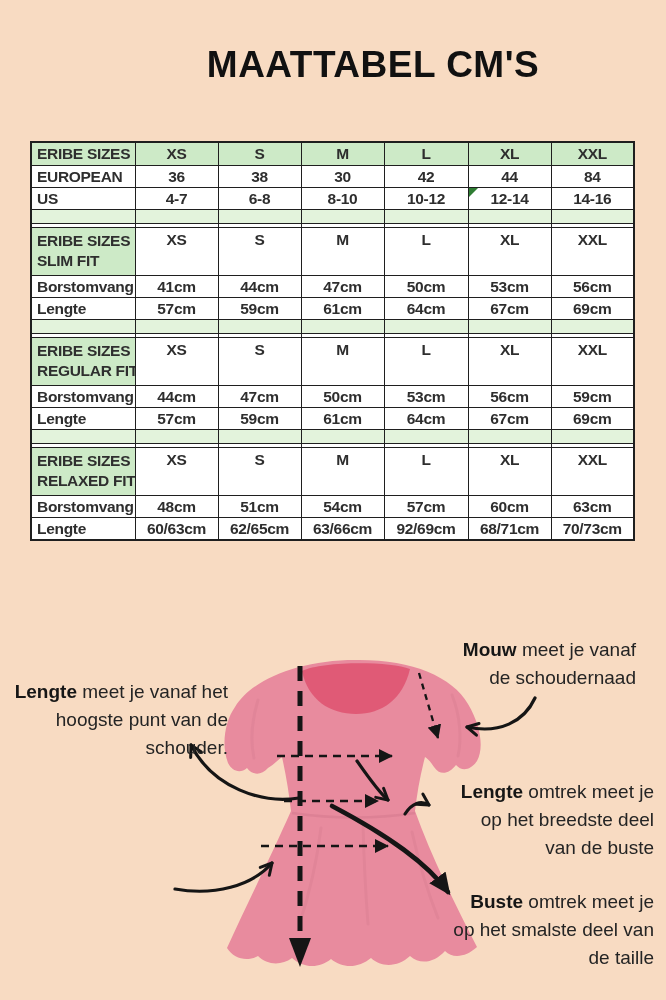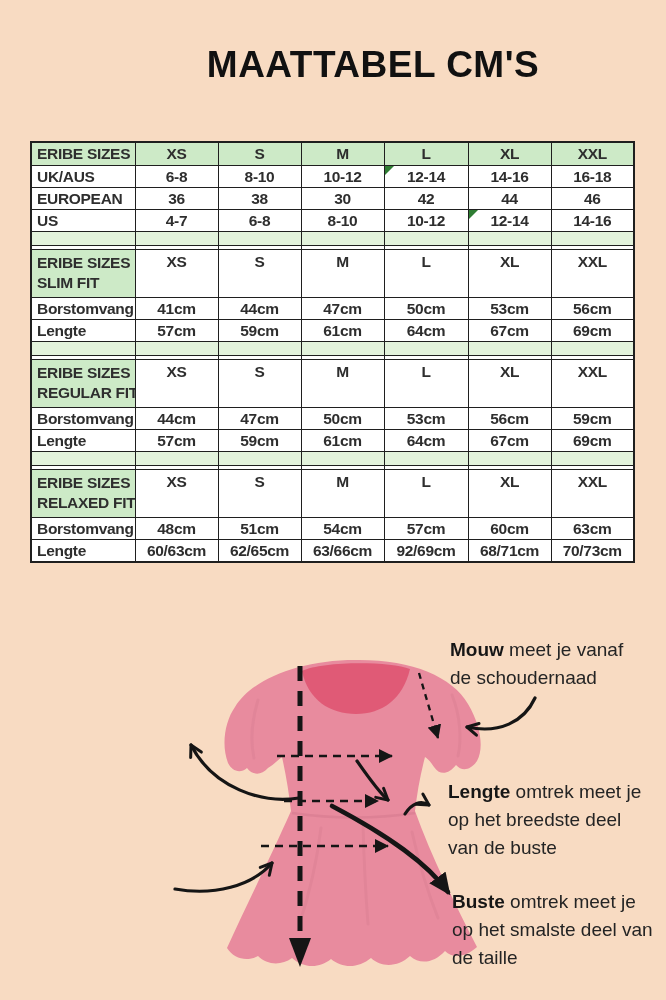--- a/index.html
+++ b/index.html
@@ -27,21 +27,21 @@
   tr.top-h td{height:22px;}
   tr.sec-h td{height:44px;vertical-align:top;padding-top:3px;}
   tr.sec-h td.label div{line-height:20px;}
   tr.spacer td{background:var(--spacer-green);height:13px;}
   tr.gap td{background:#ffffff;height:3px;}
   td.mark::before{content:"";position:absolute;top:0;left:0;width:0;height:0;
      border-top:9px solid var(--corner-mark);border-right:9px solid transparent;}
 
   
   .ann{position:absolute;font-size:19px;line-height:28px;color:var(--annotation-text);
-       text-align:left;}
+       text-align:right;}
   .ann b{color:#161616;}
   svg{position:absolute;left:0;top:620px;}
 </style>
 </head>
 <body>
 
 <div id="page">
 
   <div class="title">MAATTABEL CM'S</div>
 
@@ -62,36 +62,27 @@
               <div>ERIBE SIZES</div>
             </td>
             <td class="green">XS</td>
             <td class="green">S</td>
             <td class="green">M</td>
             <td class="green">L</td>
             <td class="green">XL</td>
             <td class="green">XXL</td>
           </tr>
           <tr>
-            <td class="label">UK/AUS</td>
-            <td>6-8</td>
-            <td>8-10</td>
-            <td>10-12</td>
-            <td class="mark">12-14</td>
-            <td>14-16</td>
-            <td>16-18</td>
-          </tr>
-          <tr>
             <td class="label">EUROPEAN</td>
             <td>36</td>
             <td>38</td>
             <td>30</td>
             <td>42</td>
             <td>44</td>
-            <td>46</td>
+            <td>84</td>
           </tr>
           <tr>
             <td class="label">US</td>
             <td>4-7</td>
             <td>6-8</td>
             <td>8-10</td>
             <td>10-12</td>
             <td class="mark">12-14</td>
             <td>14-16</td>
           </tr>
@@ -302,20 +293,23 @@
     <g stroke="var(--line-black)" fill="none" stroke-width="3.2" stroke-linecap="round">
       <path d="M 299,798 C 262,804 213,788 191,745" marker-end="url(#chev)"></path>
       <path d="M 535,698 C 524,722 499,734 467,727" marker-end="url(#chev)"></path>
       <path d="M 357,761 C 373,784 381,794 388,800" marker-end="url(#chev)"></path>
       <path d="M 405,814 C 412,803 421,800 429,805" marker-end="url(#chev)"></path>
       <path d="M 175,889 C 214,896 252,886 272,863" marker-end="url(#chev)"></path>
       <path d="M 332,806 C 389,836 427,863 448,892" stroke-width="4.6" marker-end="url(#tribig)"></path>
     </g>
   </svg>
 
+  <div class="ann" style="left:8px;top:678px;width:220px;">
+    <b>Lengte</b><span> meet je vanaf het hoogste punt van de schouder.</span>
+  </div>
   <div class="ann" style="left:450px;top:636px;width:186px;">
     <b>Mouw</b><span> meet je vanaf de schoudernaad</span>
   </div>
   <div class="ann" style="left:448px;top:778px;width:206px;">
     <b>Lengte</b><span> omtrek meet je op het breedste deel van de buste</span>
   </div>
   <div class="ann" style="left:452px;top:888px;width:202px;">
     <b>Buste</b><span> omtrek meet je op het smalste deel van de taille</span>
   </div>
 

